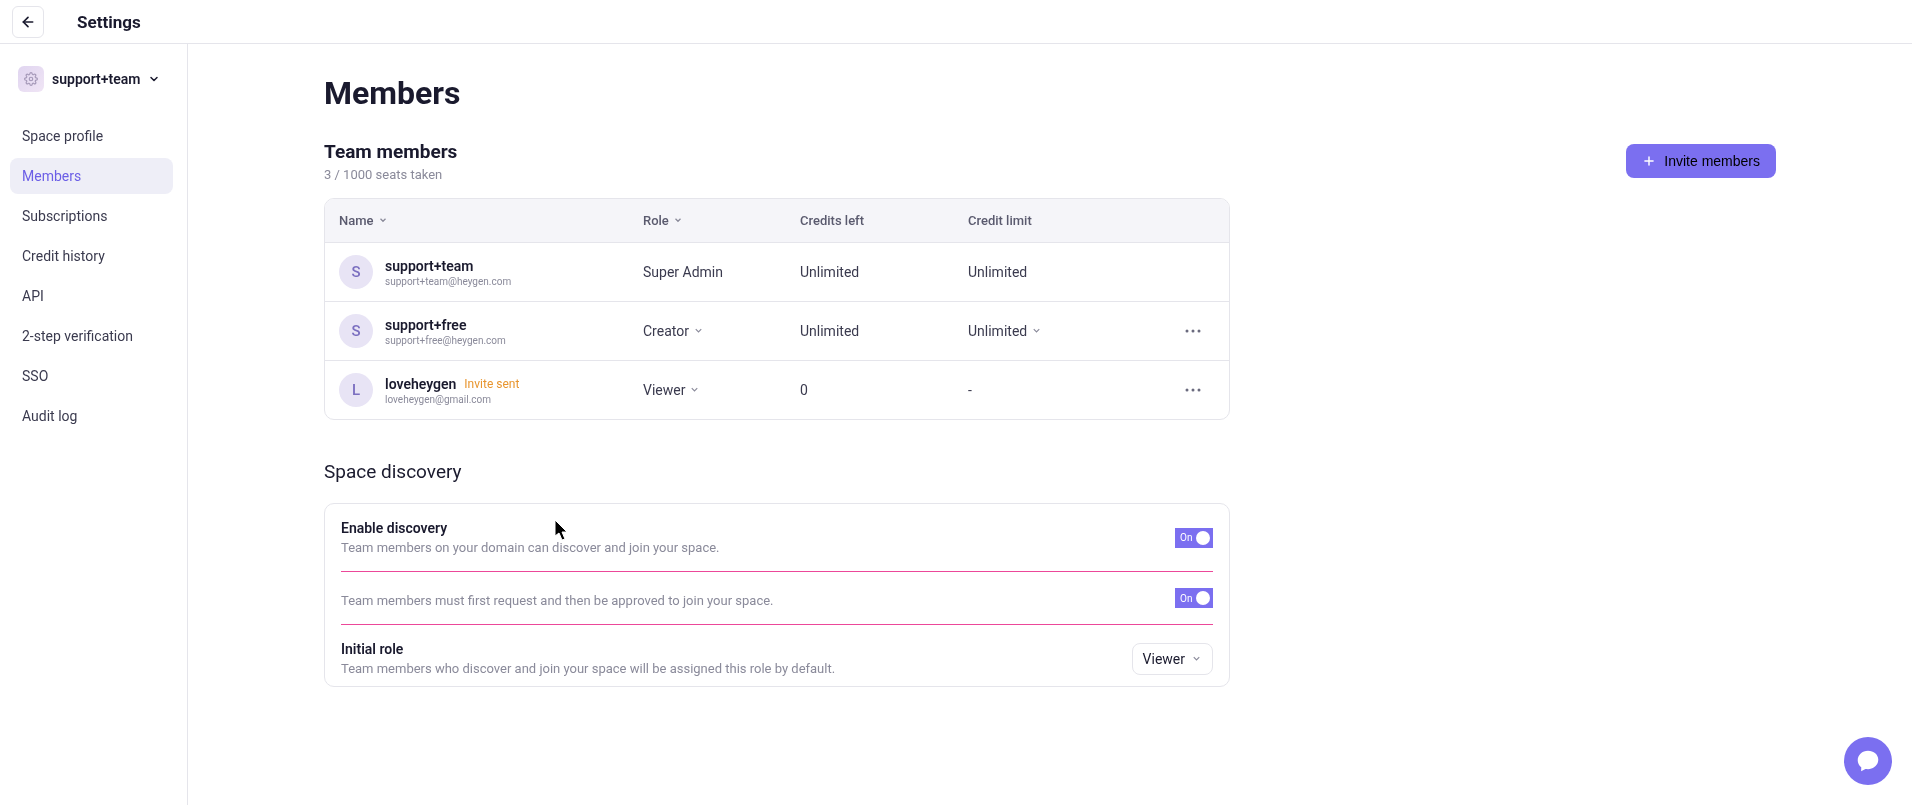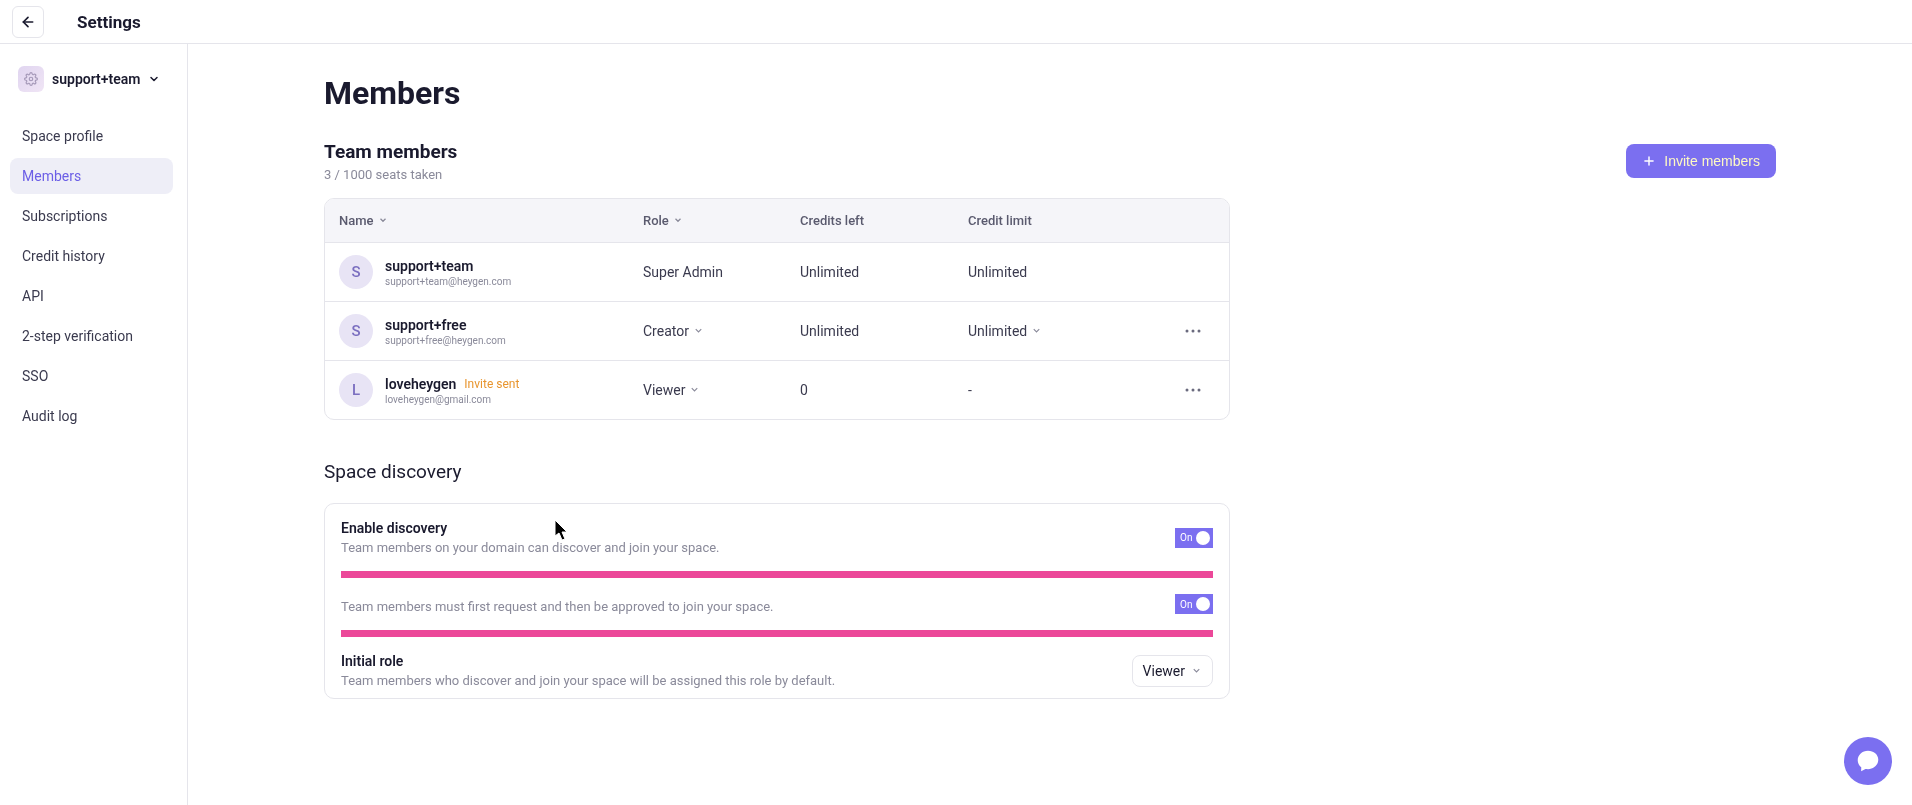--- a/index.html
+++ b/index.html
@@ -128,21 +128,21 @@
       font-weight: 700;
       color: #1a1a2e;
     }
     .section-subtitle {
       font-size: 13px;
       color: #8a8a9a;
       margin-top: 4px;
     }
     .invite-btn {
       background: #7b6ff0;
-      color: #fef9c3;
+      color: #000000;
       border: none;
       border-radius: 8px;
       padding: 9px 16px;
       font-size: 14px;
       font-weight: 500;
       display: flex;
       align-items: center;
       gap: 8px;
       cursor: pointer;
     }
@@ -279,21 +279,21 @@
       border: 1px solid #e5e5eb;
       border-radius: 10px;
       padding: 0 16px;
       width: 906px;
     }
     .discovery-row {
       display: flex;
       justify-content: space-between;
       align-items: center;
       padding: 16px 0;
-      border-bottom: 7px solid #ec4899;
+      border-bottom: 1px solid #ec4899;
     }
     .discovery-row:last-child {
       border-bottom: none;
       padding-bottom: 10px;
     }
     .discovery-label {
       font-size: 14px;
       font-weight: 600;
       color: #1a1a2e;
     }

